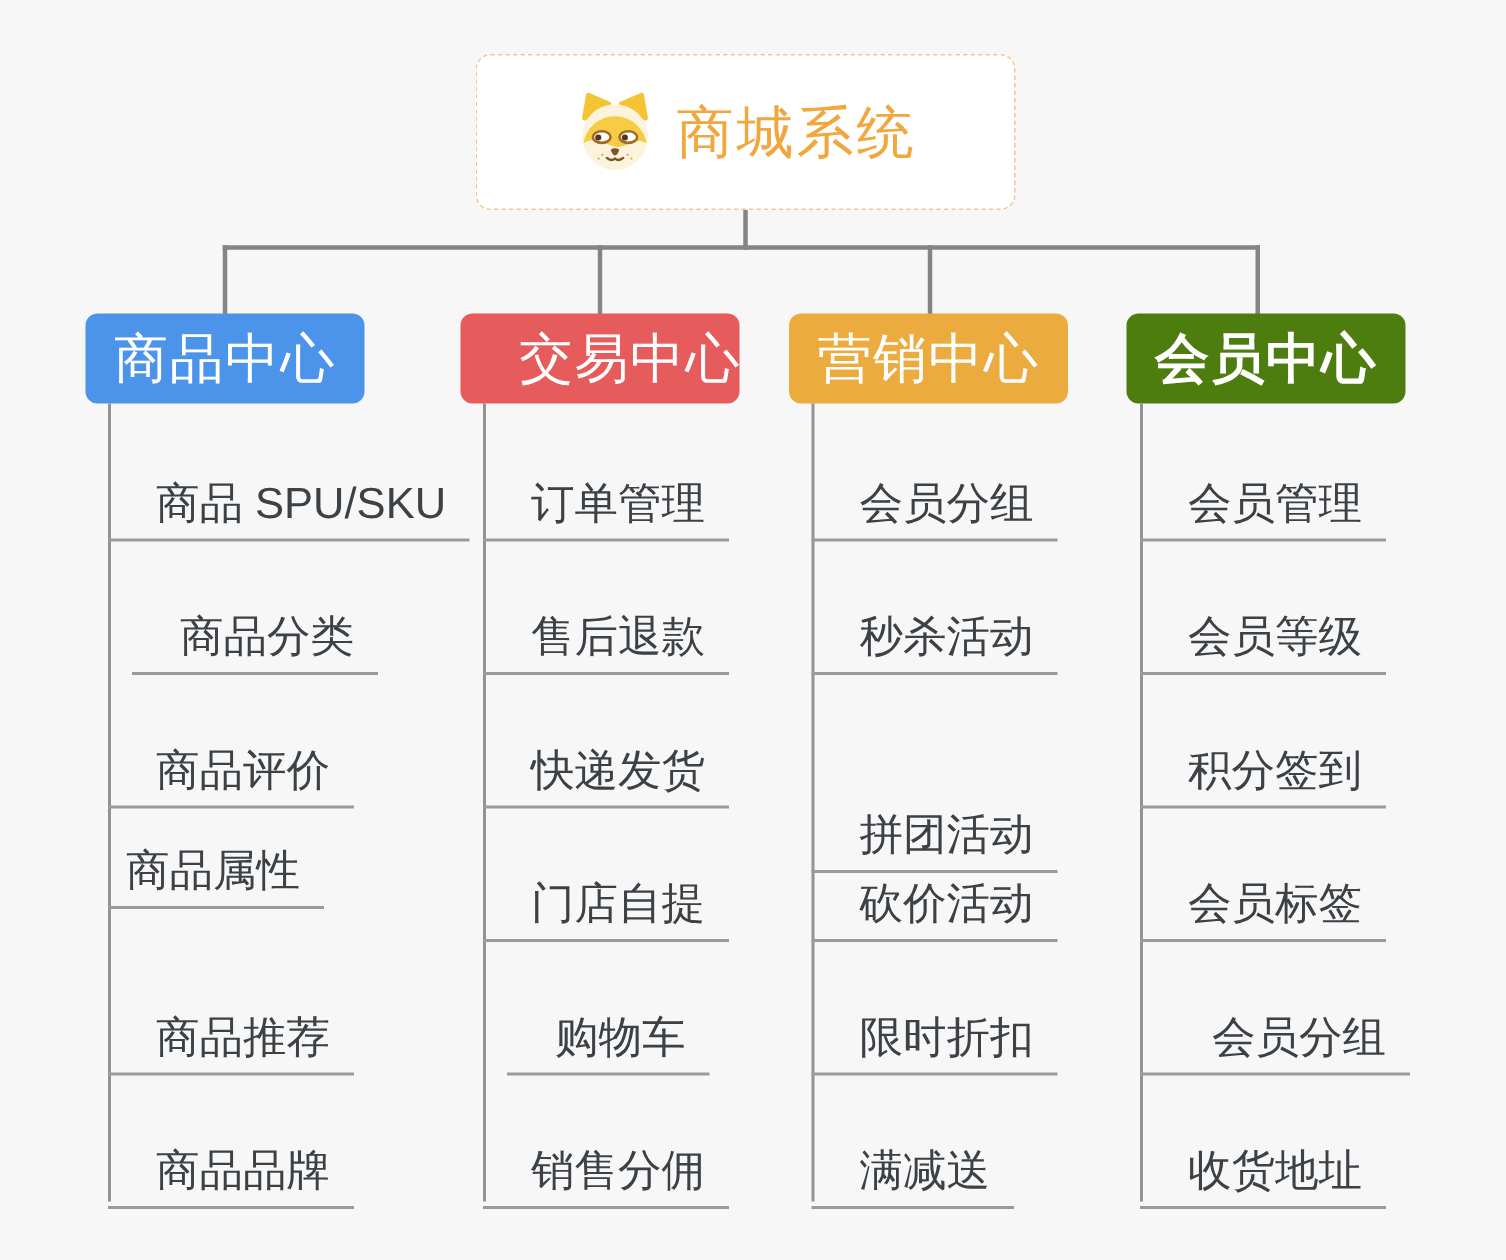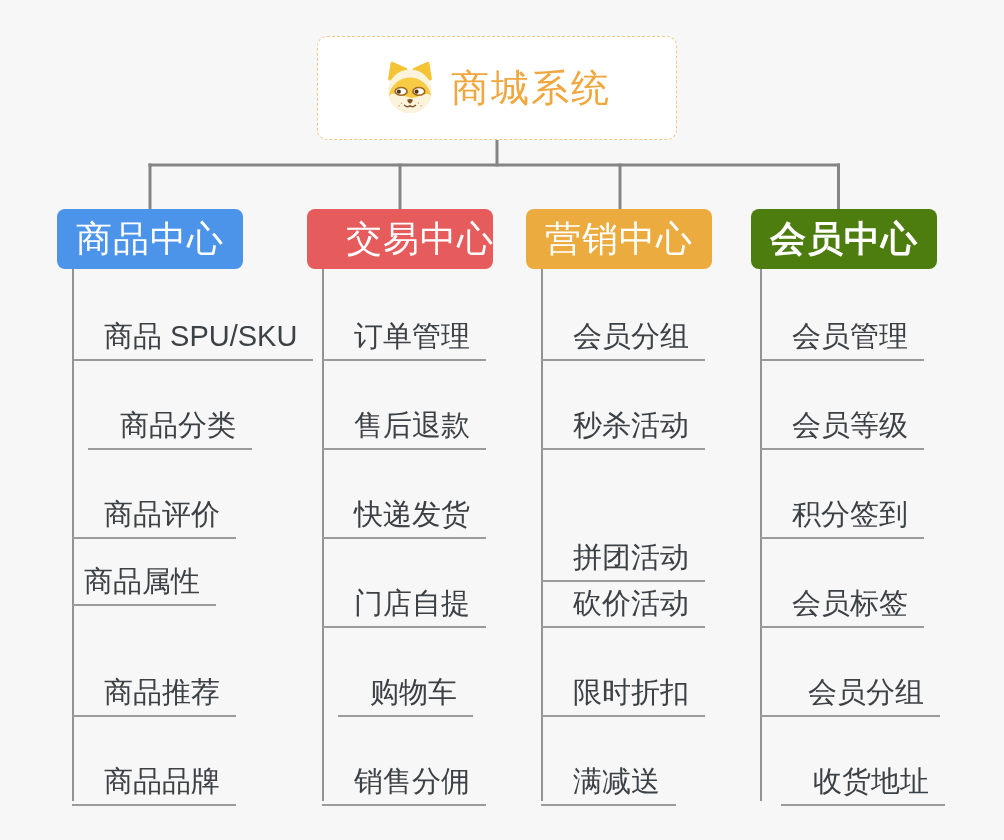--- a/index.html
+++ b/index.html
@@ -148,16 +148,16 @@
       <div class="leaf" style="left: 541px; top: 768px;"><span>满减送</span></div>
       <div class="branch-box" style="left: 751px; top: 209px; background: #4d7c0f; font-weight: bold;">
         <span>会员中心</span>
       </div>
       <div class="trunk" style="left: 760px; top: 269px; height: 532px;"></div>
       <div class="leaf" style="left: 760px; top: 323px;"><span>会员管理</span></div>
       <div class="leaf" style="left: 760px; top: 412px;"><span>会员等级</span></div>
       <div class="leaf" style="left: 760px; top: 501px;"><span>积分签到</span></div>
       <div class="leaf" style="left: 760px; top: 590px;"><span>会员标签</span></div>
       <div class="leaf" style="left: 760px; top: 679px; padding-left: 48px;"><span>会员分组</span></div>
-      <div class="leaf" style="left: 760px; top: 768px; margin-left: 21px;"><span>收货地址</span></div>
+      <div class="leaf" style="left: 760px; top: 768px;"><span>收货地址</span></div>
     </div>
 
 </div>
 
 </body></html>

